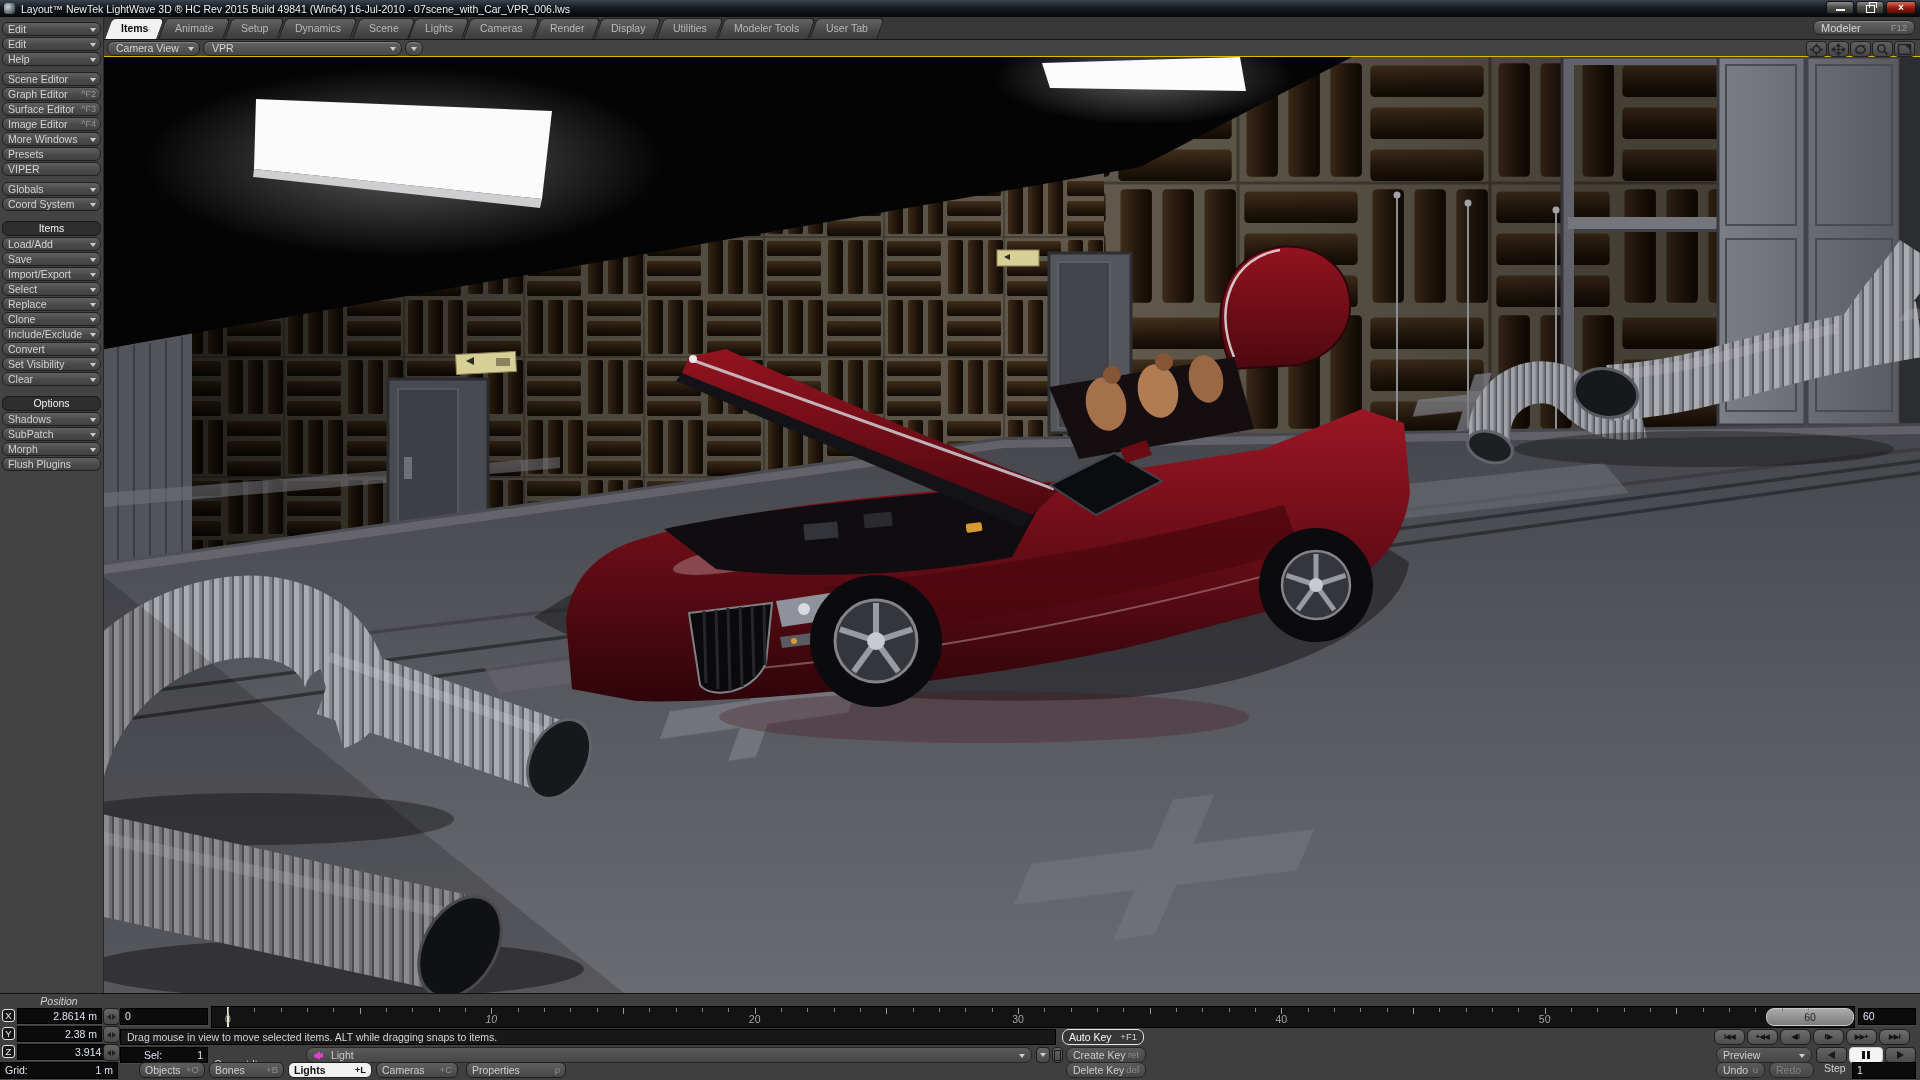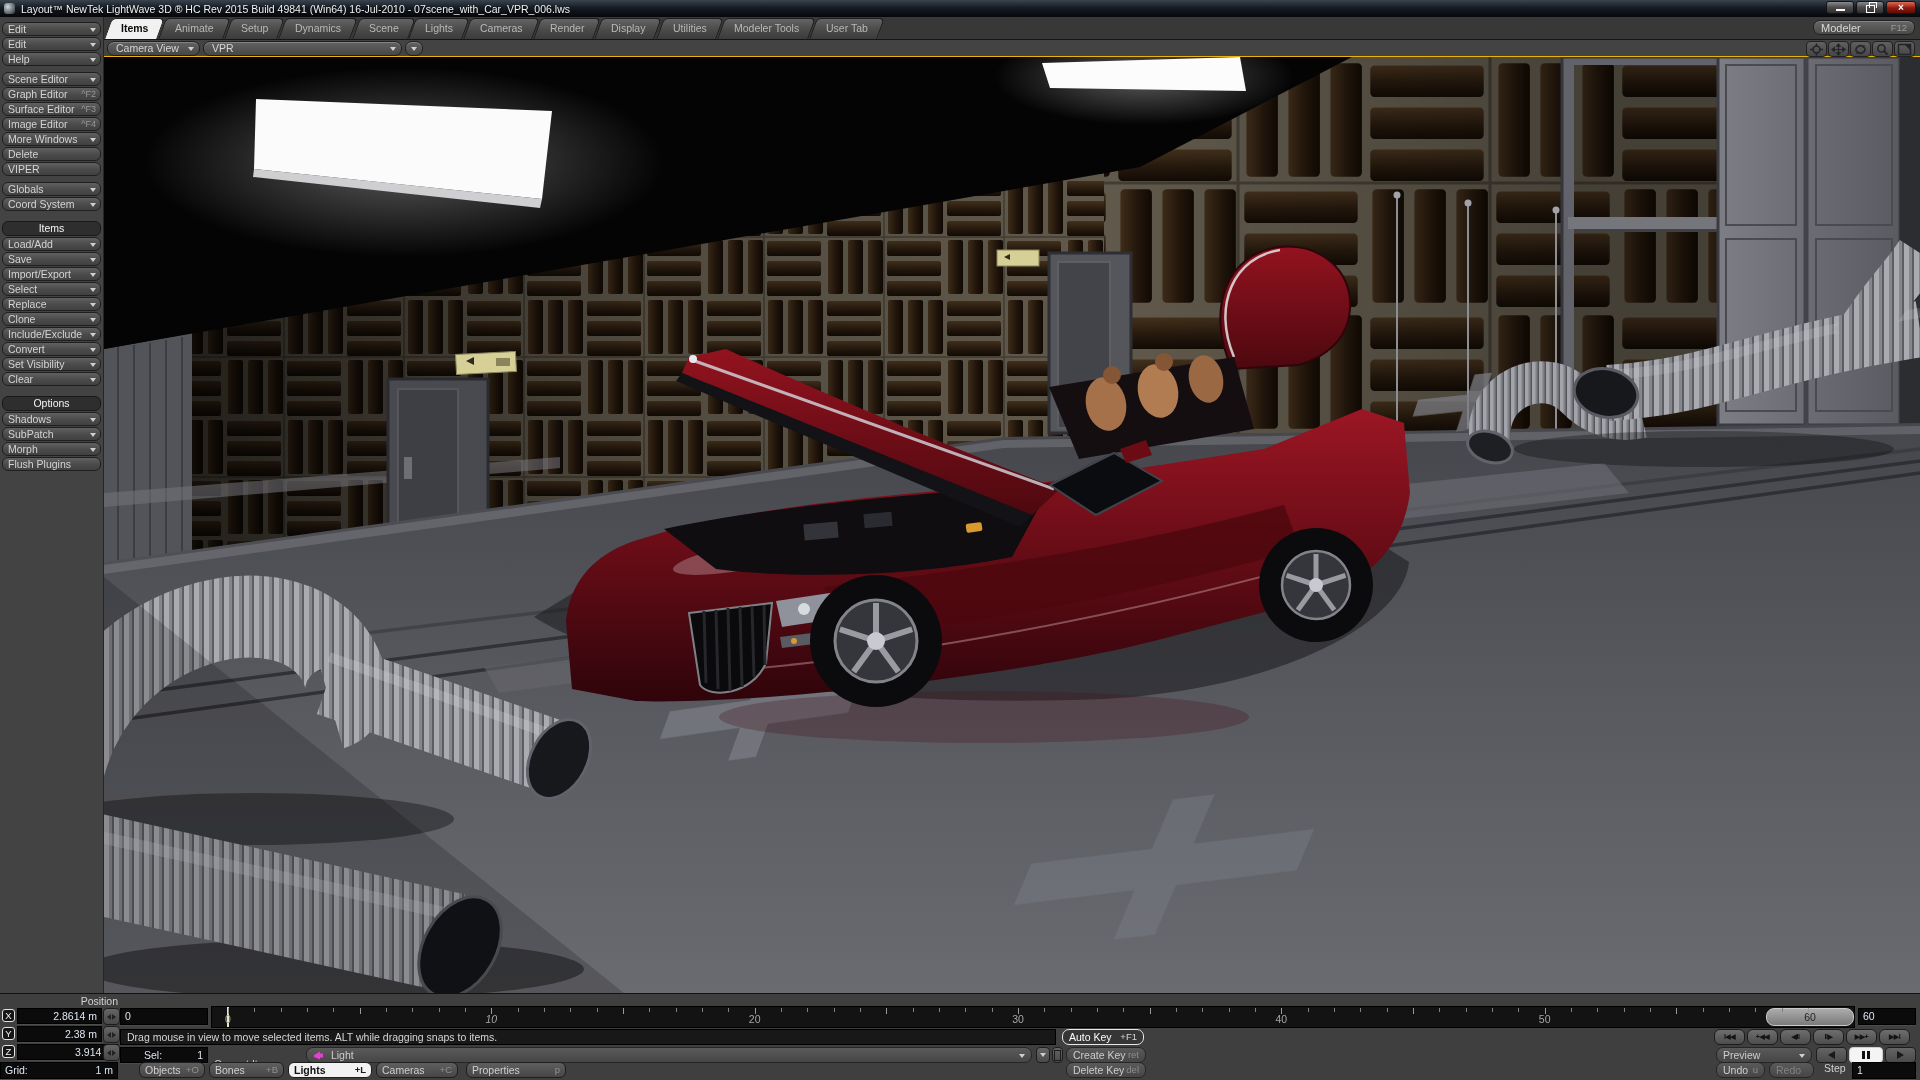--- a/index.html
+++ b/index.html
@@ -194,21 +194,21 @@
         <div class="sb-btn"><span>Edit</span><span class="arr"></span></div>
         <div class="sb-btn"><span>Edit</span><span class="arr"></span></div>
         <div class="sb-btn"><span>Help</span><span class="arr"></span></div>
       </div>
       <div class="sb-section">
         <div class="sb-btn"><span>Scene Editor</span><span class="arr"></span></div>
         <div class="sb-btn"><span>Graph Editor</span><span class="sc">^F2</span></div>
         <div class="sb-btn"><span>Surface Editor</span><span class="sc">^F3</span></div>
         <div class="sb-btn"><span>Image Editor</span><span class="sc">^F4</span></div>
         <div class="sb-btn"><span>More Windows</span><span class="arr"></span></div>
-        <div class="sb-btn"><span>Delete</span></div>
+        <div class="sb-btn"><span>Presets</span></div>
         <div class="sb-btn"><span>VIPER</span></div>
       </div>
       <div class="sb-section">
         <div class="sb-btn"><span>Globals</span><span class="arr"></span></div>
         <div class="sb-btn"><span>Coord System</span><span class="arr"></span></div>
       </div>
       <div class="sb-section with-header">
         <div class="sb-header">Items</div>
         <div class="sb-btn"><span>Load/Add</span><span class="arr"></span></div>
         <div class="sb-btn"><span>Save</span><span class="arr"></span></div>
@@ -480,21 +480,21 @@
       <ellipse cx="455" cy="702" rx="42" ry="28" transform="rotate(-62 455 702)" fill="#17181c" stroke="#62636a" stroke-width="3"></ellipse>
       <path d="M-40,800 L350,886" stroke="url(#ribs)" stroke-width="100" fill="none"></path>
       <path d="M-40,772 L350,858" stroke="#d0d1d6" stroke-width="12" fill="none" opacity="0.3"></path>
       <ellipse cx="356" cy="890" rx="54" ry="36" transform="rotate(-60 356 890)" fill="#141519" stroke="#5a5b62" stroke-width="3"></ellipse>
     </g>
     <polygon points="0,520 0,936 520,936" fill="#000" opacity="0.18"></polygon>
   </svg>
   </div>
 
   <div id="bottom">
-    <div class="plainlbl" style="left:0;top:1px;width:118px;text-align:right;">Position</div>
+    <div class="plainlbl" style="left:0;top:1px;width:118px;text-align:center;font-style:italic;">Position</div>
 
     <div class="axis-btn" style="left:2px;top:15px;">X</div>
     <div class="fld" style="left:17px;top:14px;width:85px;height:16px;text-align:right;">2.8614 m</div>
     <div class="stepper" style="left:103px;top:14px;">
         <span class="tri-l"></span>
         <span class="tri-r"></span>
       </div>
 
     <div class="axis-btn" style="left:2px;top:33px;">Y</div>
     <div class="fld" style="left:17px;top:32px;width:85px;height:16px;text-align:right;">2.38 m</div>

